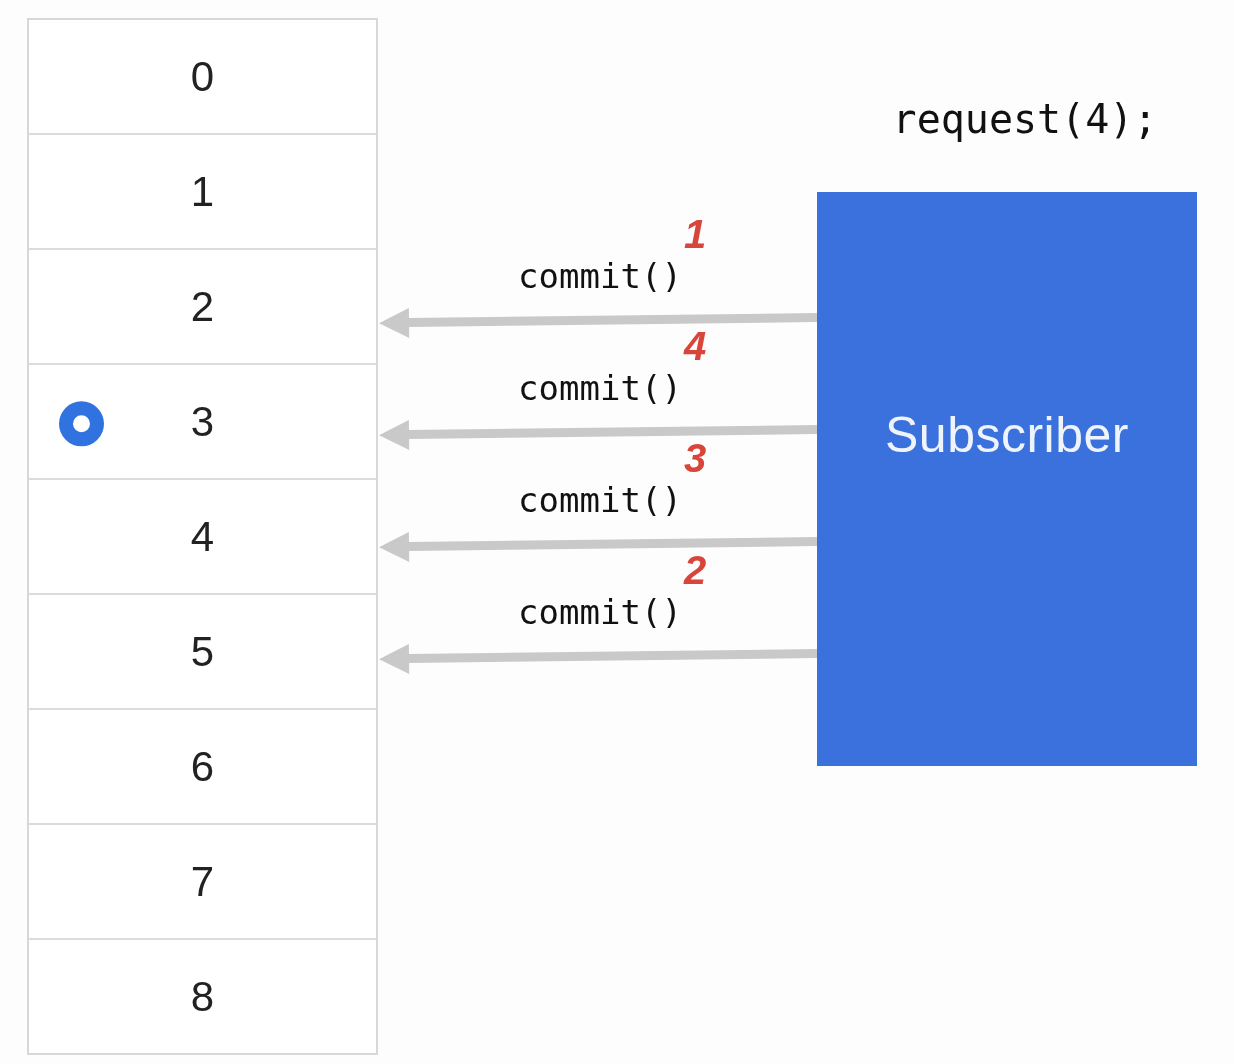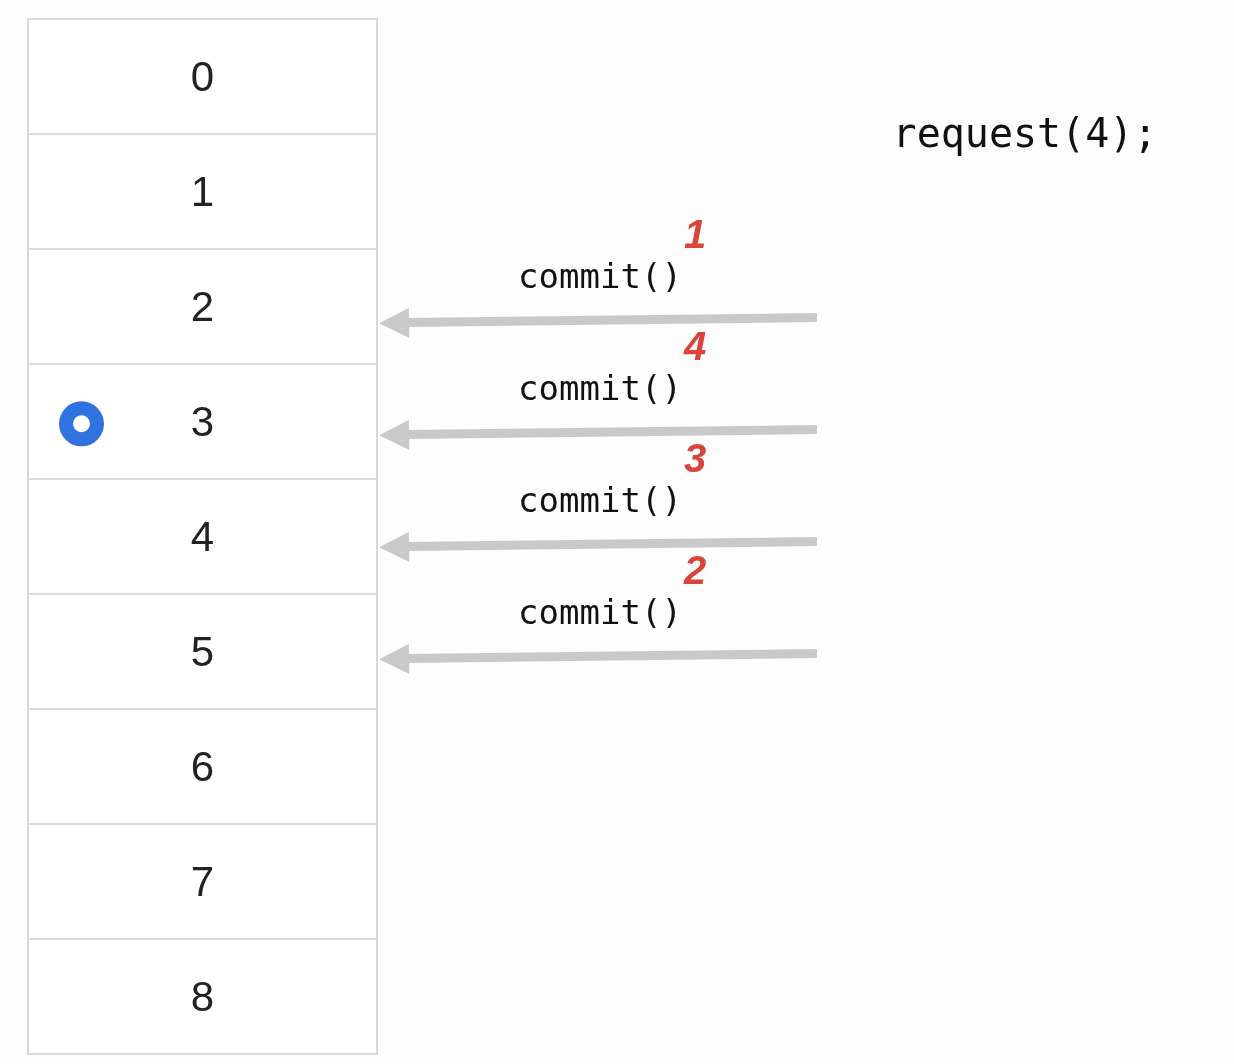--- a/index.html
+++ b/index.html
@@ -78,21 +78,21 @@
     position:absolute;left:-29px;top:50%;
     transform:translateY(-50%);
     width:0;height:0;
     border-right:30px solid var(--arrow);
     border-top:15px solid transparent;
     border-bottom:15px solid transparent;
   }
 
   
   .request-label{
-    position:absolute;left:825px;top:110px;width:400px;
+    position:absolute;left:825px;top:96px;width:400px;
     text-align:center;
     font-family:"DejaVu Sans Mono","Liberation Mono",monospace;
     font-size:40px;color:#111;
     white-space:nowrap;
   }
   .subscriber-box{
     position:absolute;left:817px;top:192px;
     width:380px;height:574px;
     background:var(--blue);
     display:flex;align-items:center;justify-content:center;
@@ -158,14 +158,17 @@
       </div>
       <div class="commit-item">
         <div class="commit-label" style="top: 586px;">commit()</div>
         <div class="commit-order" style="top: 548px;">2</div>
         <div class="arrow" style="top: 649px;"></div>
       </div>
     </div>
 
   <div class="request-label">request(4);</div>
 
+  <div class="subscriber-box">
+    <span class="subscriber-text">Subscriber</span>
+  </div>
 
 </div>
 
 </body></html>

